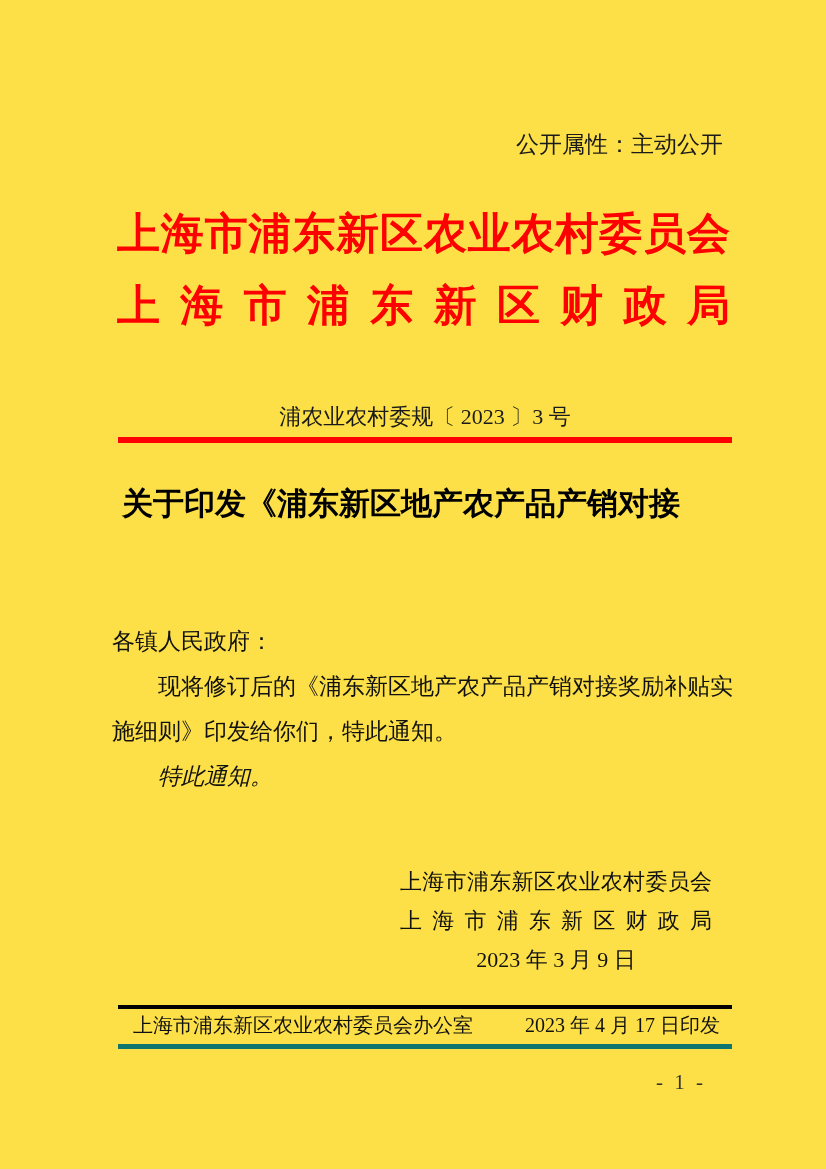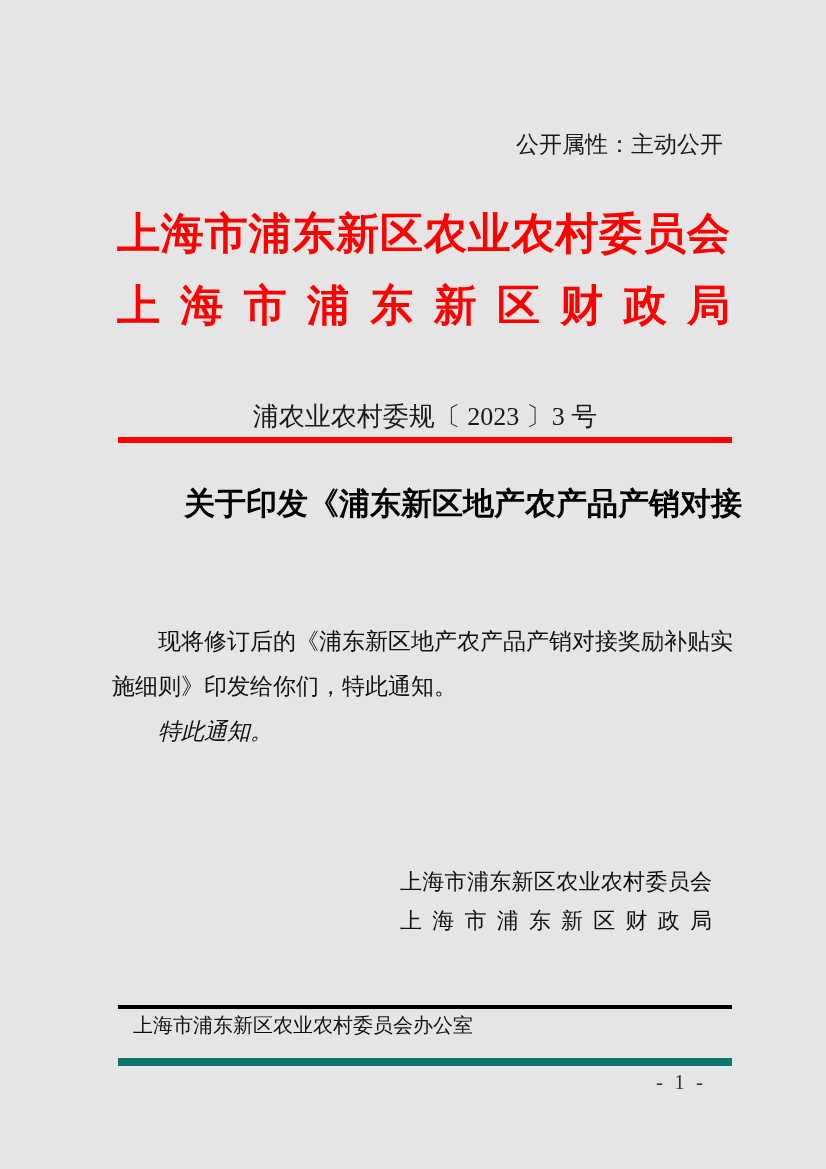--- a/index.html
+++ b/index.html
@@ -3,21 +3,21 @@
 <meta charset="utf-8">
 <style>
   :root { --accent: #fe0000; --ink: #1a1a1a; }
   * { margin: 0; padding: 0; box-sizing: border-box; }
   html, body { background: #ffffff; }
   .page {
     position: relative;
     width: 826px;
     height: 1169px;
     margin: 0 auto;
-    background: #e5e5e5;
+    background: #fde047;
     color: var(--ink);
     font-family: "Liberation Serif", "DejaVu Serif", serif;
     overflow: hidden;
   }
   .publicity {
     position: absolute;
     top: 131px; left: 118px; width: 605px;
     font-size: 23px; line-height: 28px;
     text-align: right;
   }
@@ -30,35 +30,35 @@
   .org-line {
     font-size: 43px;
     line-height: 72px;
     text-align: justify;
     text-align-last: justify;
     white-space: nowrap;
   }
   .doc-number {
     position: absolute;
     top: 397px; left: 118px; width: 614px;
-    font-size: 26px; line-height: 40px;
+    font-size: 22px; line-height: 40px;
     text-align: center;
     white-space: nowrap;
   }
   .red-rule {
     position: absolute;
     top: 437px; left: 118px; width: 614px; height: 6px;
     background: var(--accent);
   }
   .title {
     position: absolute;
     top: 482px; left: 122px; width: 620px;
     font-size: 31px; font-weight: bold;
     line-height: 43px;
-    text-align: right;
+    text-align: left;
     color: #000000;
   }
   .body-block {
     position: absolute;
     top: 619px; left: 112px; width: 625px;
     font-size: 23px;
     line-height: 45px;
     color: #111111;
   }
   .para { text-indent: 2em; word-break: break-all; }
@@ -72,22 +72,22 @@
   .sig-line {
     text-align: justify;
     text-align-last: justify;
     white-space: nowrap;
   }
   .sig-date { text-align: center; white-space: nowrap; }
   .footer {
     position: absolute;
     top: 1005px; left: 118px; width: 614px;
     border-top: 4px solid #000000;
-    border-bottom: 8px solid #0f766e;
-    padding: 3px 12px 19px 15px;
+    border-bottom: 5px solid #0f766e;
+    padding: 3px 12px 5px 15px;
     display: flex;
     justify-content: space-between;
     align-items: center;
     font-size: 20px; line-height: 27px;
     white-space: nowrap;
     color: #111111;
   }
   .page-number {
     position: absolute;
     top: 1070px; right: 120px;
@@ -111,28 +111,31 @@
 
   <div class="doc-number">浦农业农村委规〔 2023 〕3 号</div>
 
   <div class="red-rule"></div>
 
   <div class="title">
     <div>关于印发《浦东新区地产农产品产销对接</div>
   </div>
 
   <div class="body-block">
+    <div class="salutation">各镇人民政府：</div>
     <p class="para">现将修订后的《浦东新区地产农产品产销对接奖励补贴实施细则》印发给你们，特此通知。</p>
     <p class="closing">特此通知。</p>
   </div>
 
   <div class="signature">
     <div class="sig-line">上海市浦东新区农业农村委员会</div>
     <div class="sig-line">上海市浦东新区财政局</div>
+    <div class="sig-date">2023 年 3 月 9 日</div>
   </div>
 
   <div class="footer">
     <span>上海市浦东新区农业农村委员会办公室</span>
+    <span>2023 年 4 月 17 日印发</span>
   </div>
 
   <div class="page-number">- 1 -</div>
 
 </div>
 
 </body></html>

